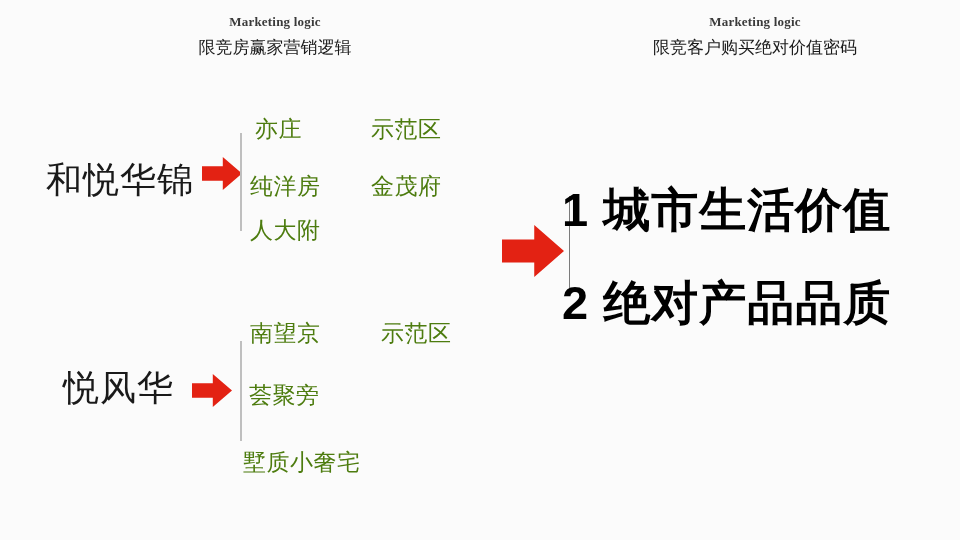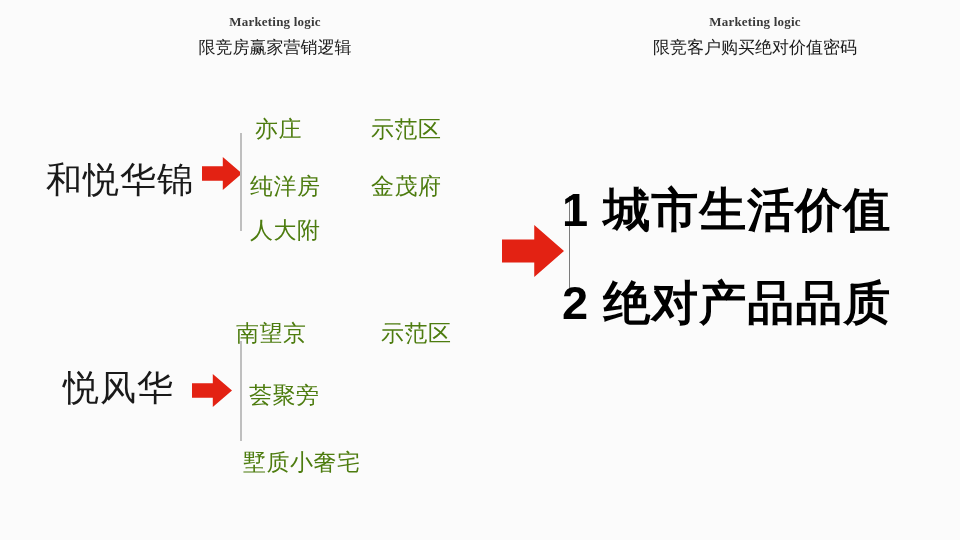--- a/index.html
+++ b/index.html
@@ -96,21 +96,21 @@
     letter-spacing: 0.5px;
     margin-top: 7px;
   }
   
   #b1-r1c1 { left: 255px; top: 107px; }
   #b1-r1c2 { left: 371px; top: 107px; }
   #b1-r2c1 { left: 250px; top: 164px; }
   #b1-r2c2 { left: 371px; top: 164px; }
   #b1-r3c1 { left: 250px; top: 208px; }
   
-  #b2-r1c1 { left: 236px; top: 311px; text-align: right; }
+  #b2-r1c1 { left: 250px; top: 311px; text-align: right; }
   #b2-r1c2 { left: 381px; top: 311px; }
   #b2-r2c1 { left: 249px; top: 373px; }
   #b2-r3c1 { left: 243px; top: 440px; }
 
   
   .concl-line {
     position: absolute;
     font-size: 47px;
     font-weight: bold;
     line-height: 56px;

